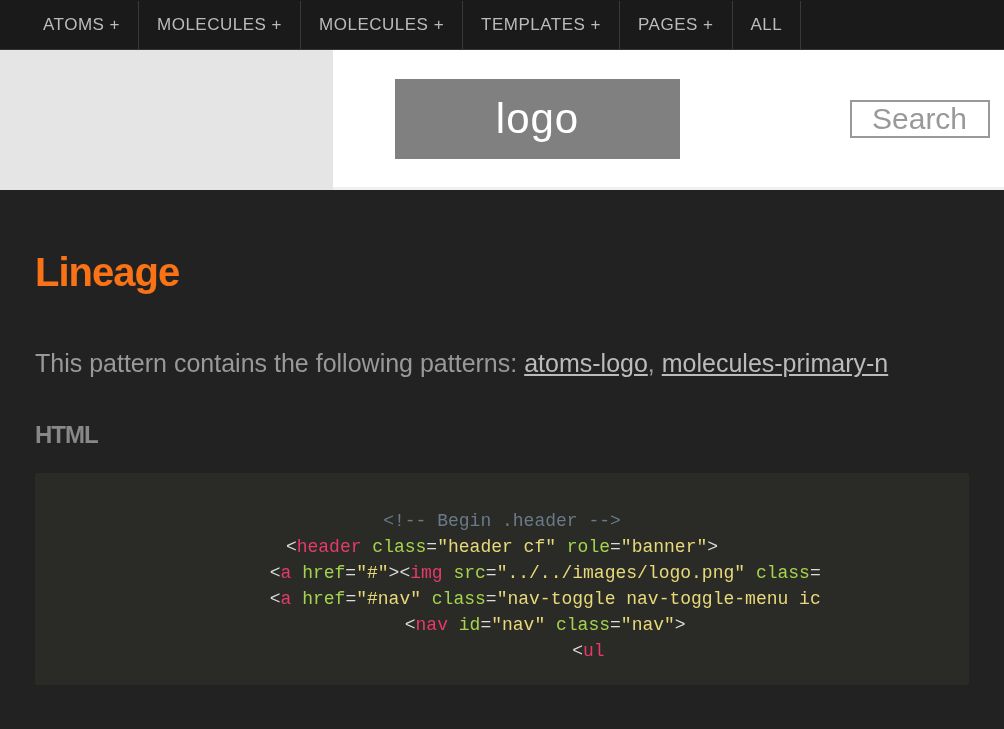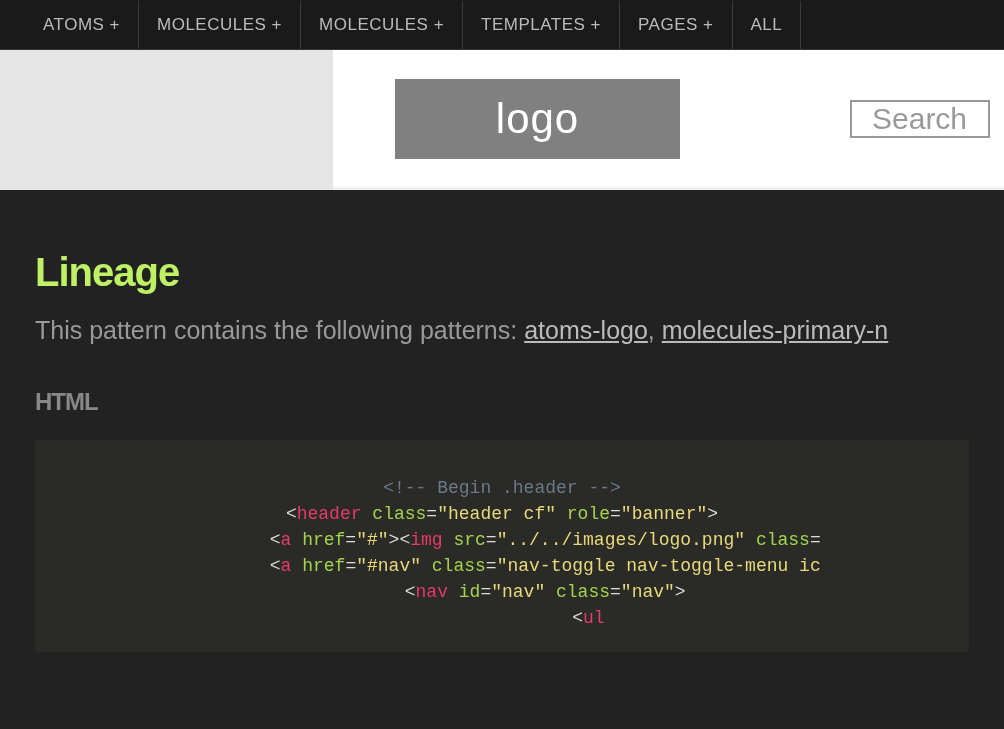--- a/index.html
+++ b/index.html
@@ -8,21 +8,21 @@
     .top-nav { background: #1a1a1a; height: 50px; display: flex; align-items: center; padding: 0 25px; border-bottom: 1px solid #333; }
     .nav-item { color: #bbb; font-size: 17px; padding: 14px 18px; cursor: pointer; border-right: 1px solid #3a3a3a; letter-spacing: 0.5px; }
     
     .preview-area { background: #fff; height: 140px; display: flex; position: relative; }
     .preview-sidebar { width: 390px; background: #e5e5e5; height: 100%; }
     .preview-content { flex: 1; background: #fff; display: flex; align-items: center; padding: 0 14px; gap: 170px; border-bottom: 3px solid #f0f0f0; }
     .logo-box { background: #808080; color: #fff; font-size: 42px; font-weight: 300; width: 285px; height: 80px; display: flex; align-items: center; justify-content: center; letter-spacing: 1px; margin-left: 48px; }
     .search-box { border: 2px solid #999; padding: 0 20px; font-size: 30px; color: #999; font-weight: 300; background: #fff; min-width: 140px; }
     
     .info-panel { background: #222; color: #aaa; padding: 60px 35px 20px 35px; height: calc(729px - 50px - 140px); position: relative; }
-    .info-heading { color: #bef264; font-size: 40px; font-weight: bold; margin-bottom: 18px; letter-spacing: -1px; }
+    .info-heading { color: #f97316; font-size: 40px; font-weight: bold; margin-bottom: 51px; letter-spacing: -1px; }
     .info-text { color: #999; font-size: 25px; margin-bottom: 40px; line-height: 1.4; }
     .info-link { color: #bbb; text-decoration: underline; cursor: pointer; }
     .info-heading2 { color: #888; font-size: 24px; font-weight: bold; margin-bottom: 24px; letter-spacing: -1px; }
     
     .code-block { background: #2a2a26; padding: 35px 30px 20px 30px; font-family: Liberation Mono, monospace; font-size: 18px; line-height: 1.45; white-space: pre; overflow: hidden; border-radius: 2px; text-align: center; }
     .cm { color: #6a7a8a; }
     .tag { color: #e63a6a; }
     .attr { color: #a4d44e; }
     .str { color: #e8d97a; }
     .pun { color: #ddd; }

